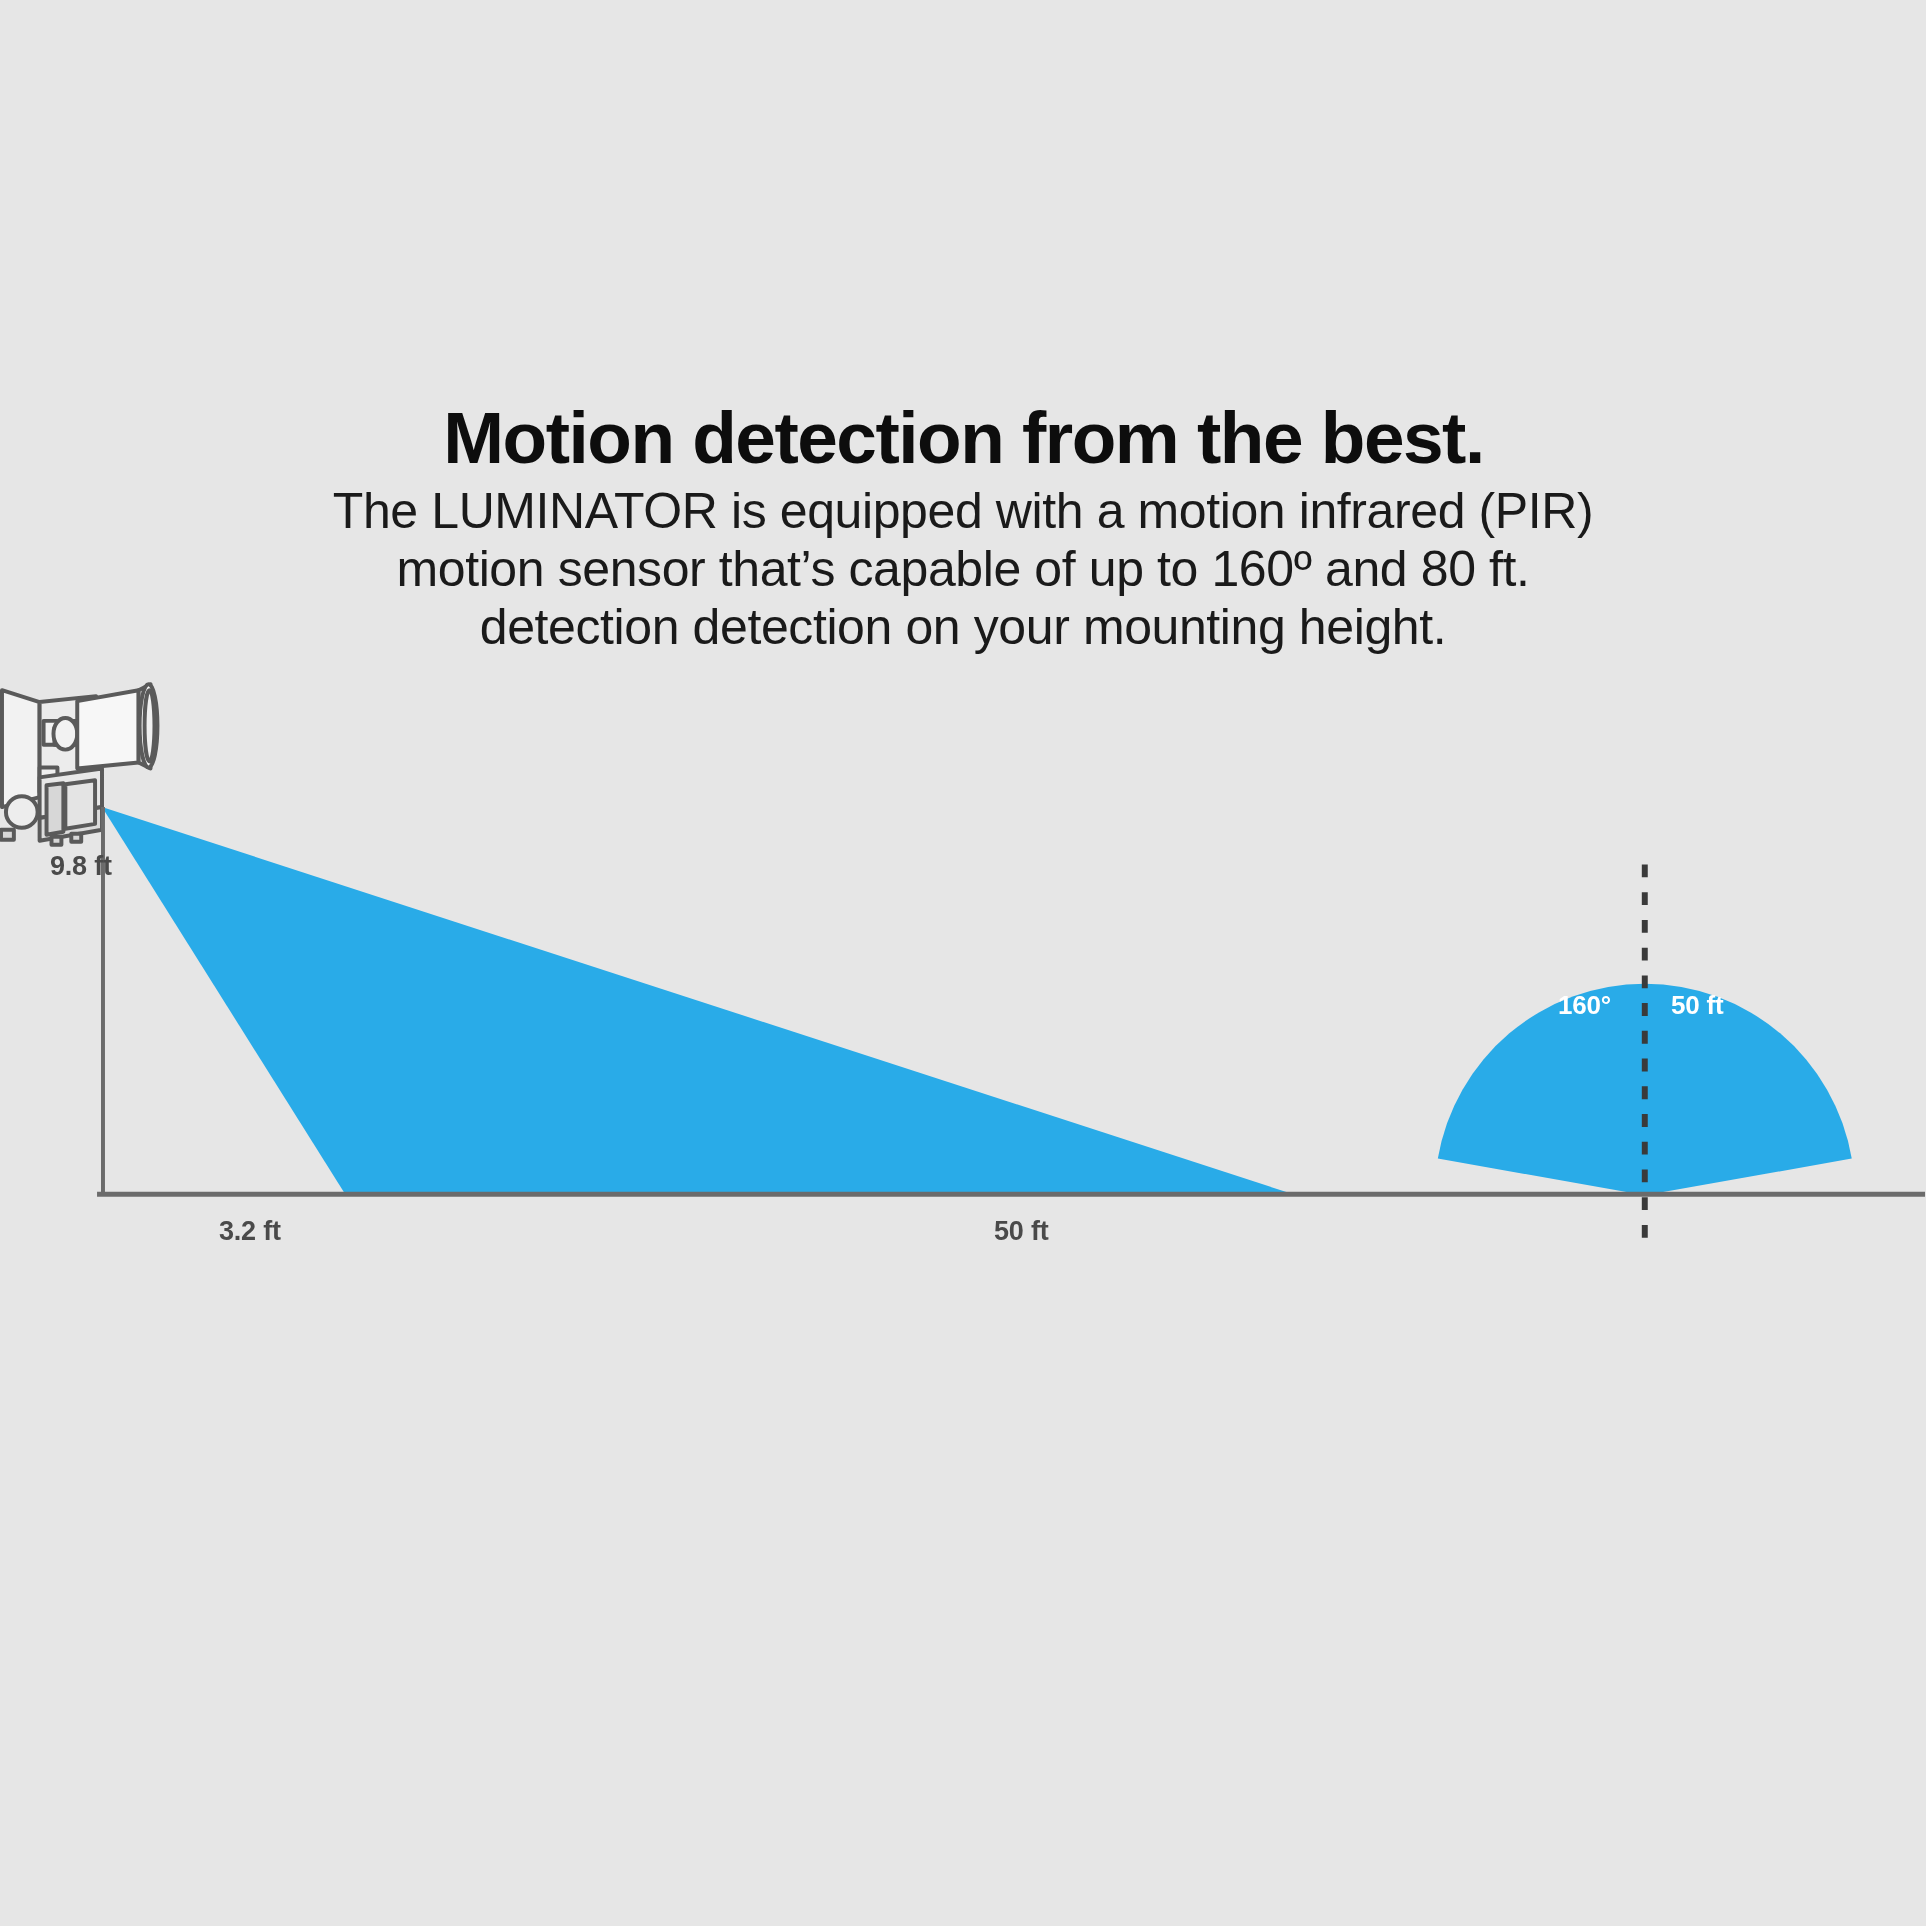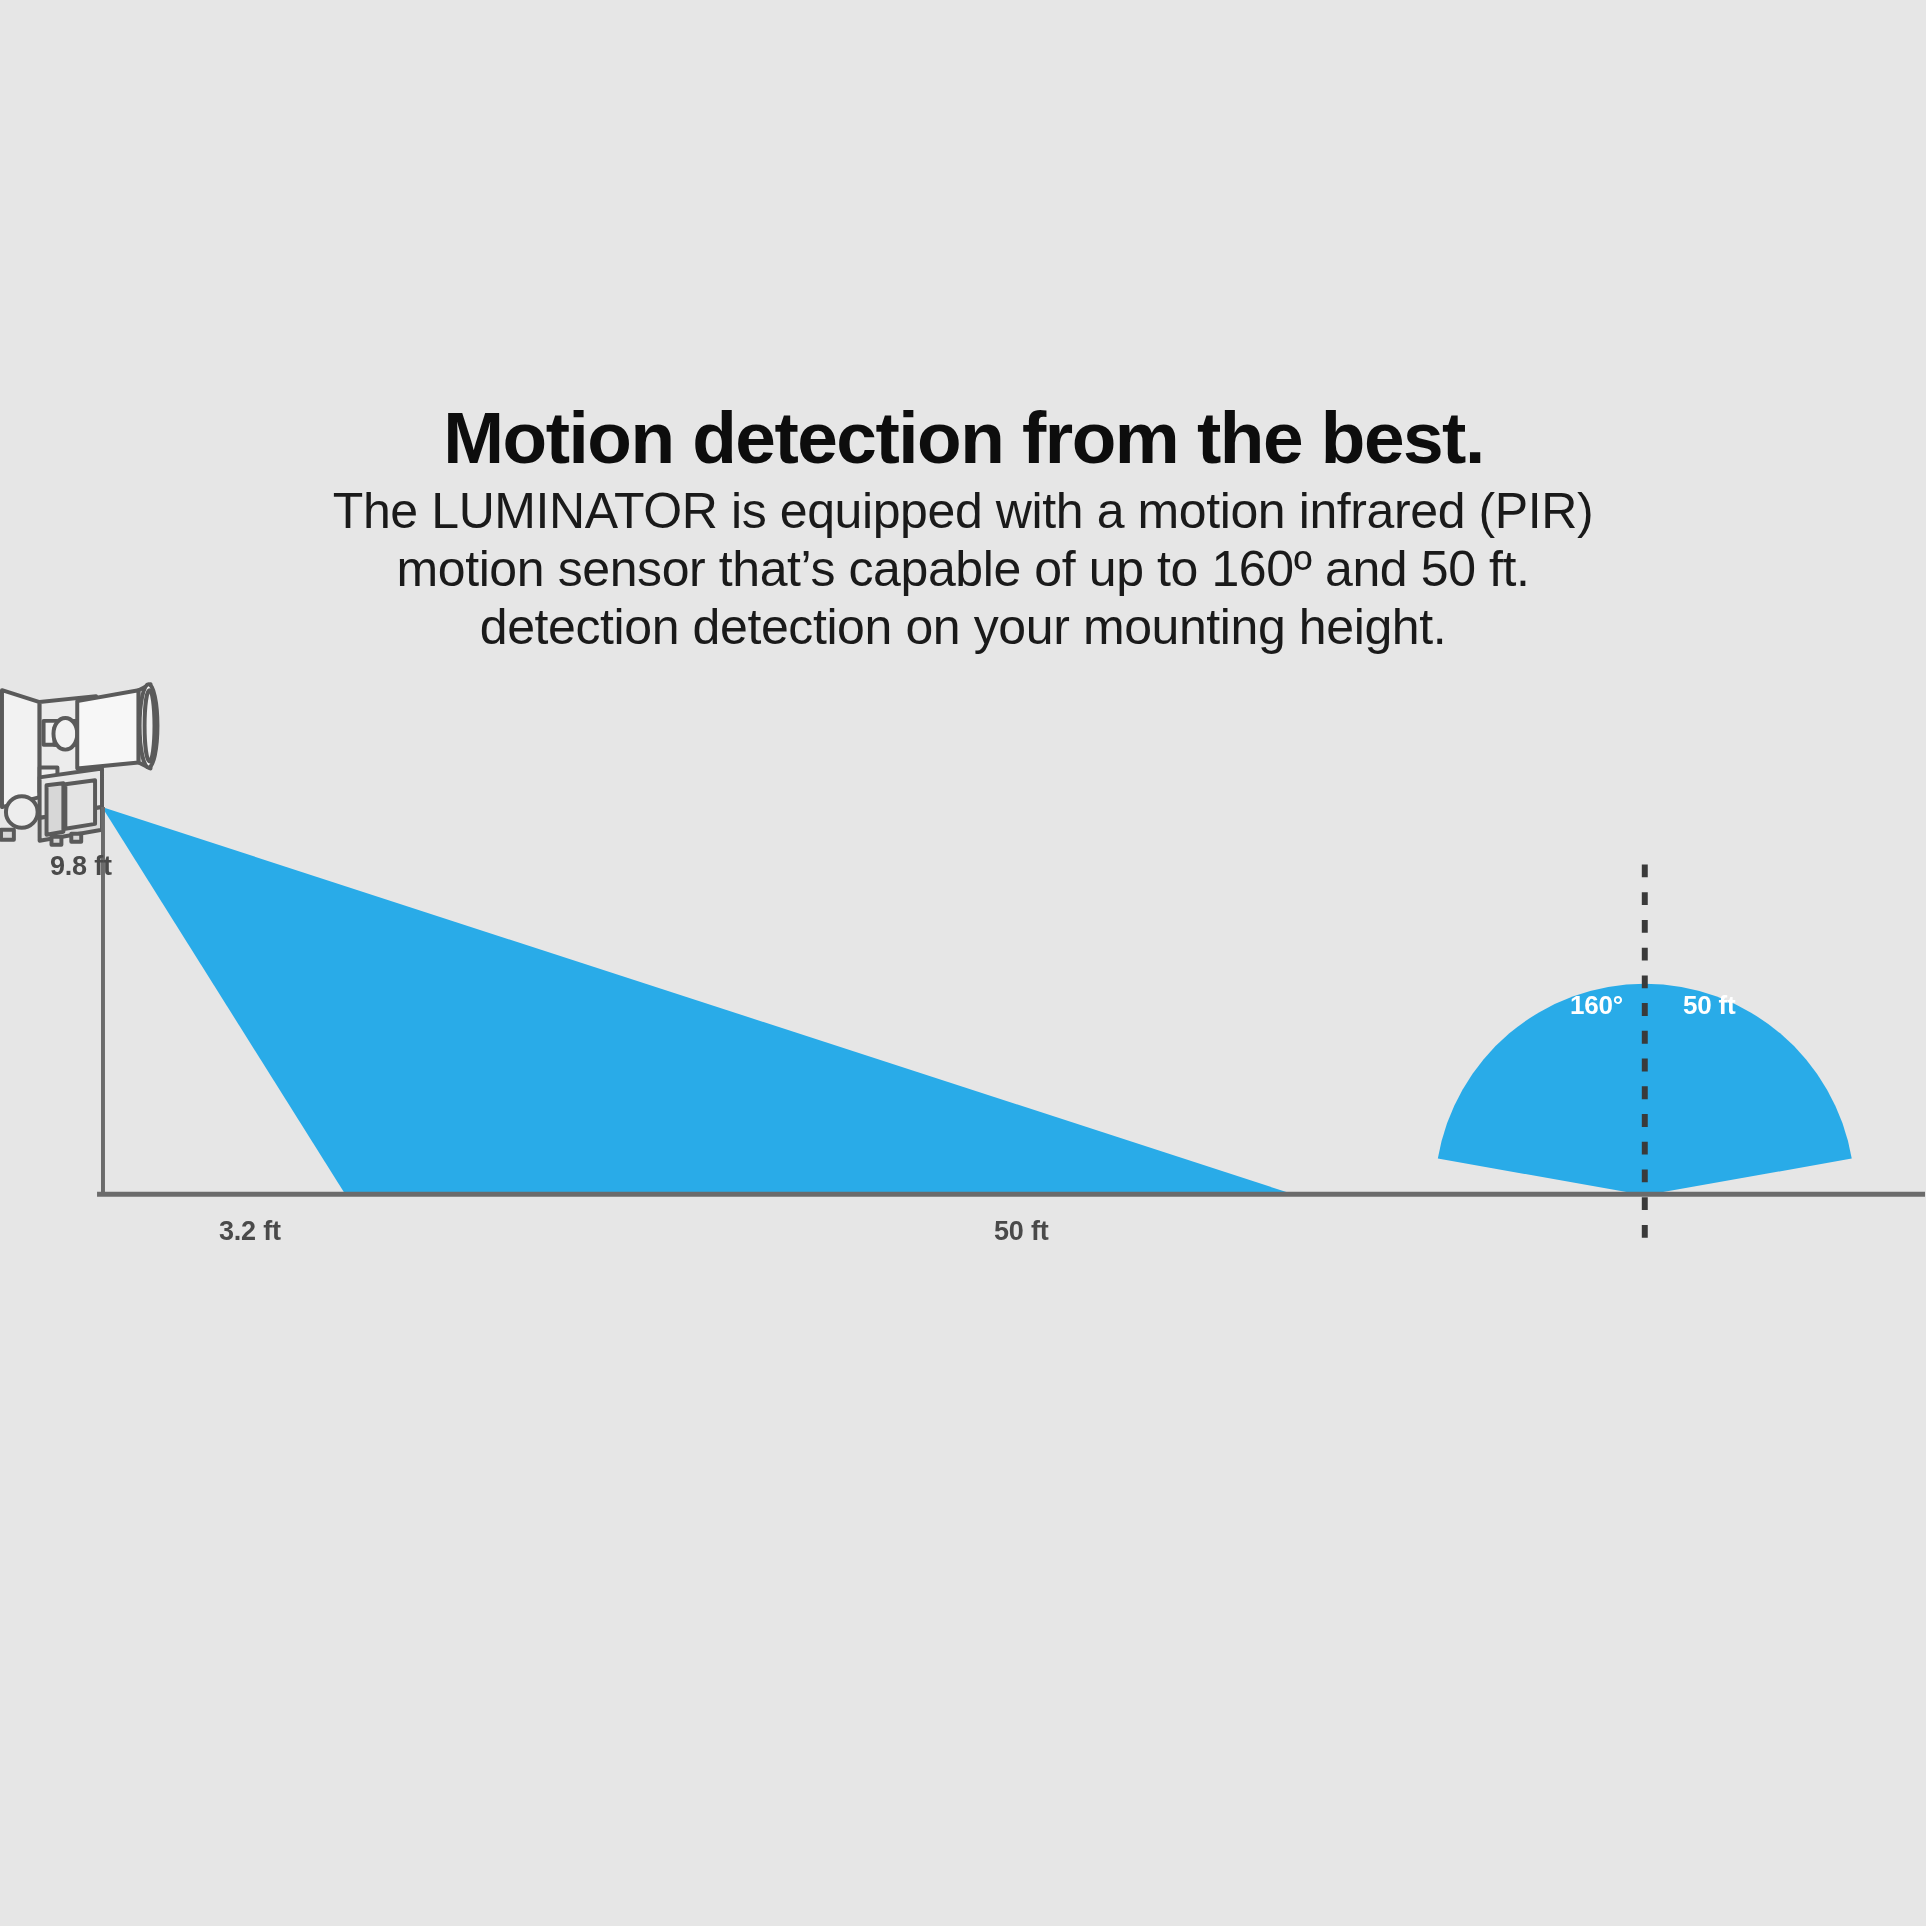--- a/index.html
+++ b/index.html
@@ -73,35 +73,34 @@
   #label-far    { left: 994px;top: 1216px; }
 
   .sector-label {
     position: absolute;
     font-family: "Liberation Sans", sans-serif;
     font-size: 26px;
     font-weight: 700;
     color: #ffffff;
     white-space: nowrap;
     letter-spacing: -0.2px;
-    margin-left: 12px;
   }
   #label-angle  { left: 1558px; top: 990px; }
   #label-radius { left: 1671px; top: 990px; }
 </style>
 </head>
 <body>
 
 <div id="stage">
 
   <h1 class="headline">Motion detection from the best.</h1>
 
   <div class="subcopy">
     <span class="ln">The LUMINATOR is equipped with a motion infrared (PIR)</span>
-    <span class="ln">motion sensor that’s capable of up to 160º and 50 ft.</span>
+    <span class="ln">motion sensor that’s capable of up to 160º and 80 ft.</span>
     <span class="ln">detection detection on your mounting height.</span>
   </div>
 
   <svg id="diagram" viewBox="0 0 1946 1946" xmlns="http://www.w3.org/2000/svg">
 
     <g fill="none" stroke="#5a5a5a" stroke-width="4" stroke-linejoin="round" stroke-linecap="round">
 
       <path d="M2 697 L40 709 L40 805 L2 815 Z" fill="#f2f2f2"></path>
       <path d="M40 709 L97 703 L97 790 L40 805 Z" fill="#ececec"></path>
 

